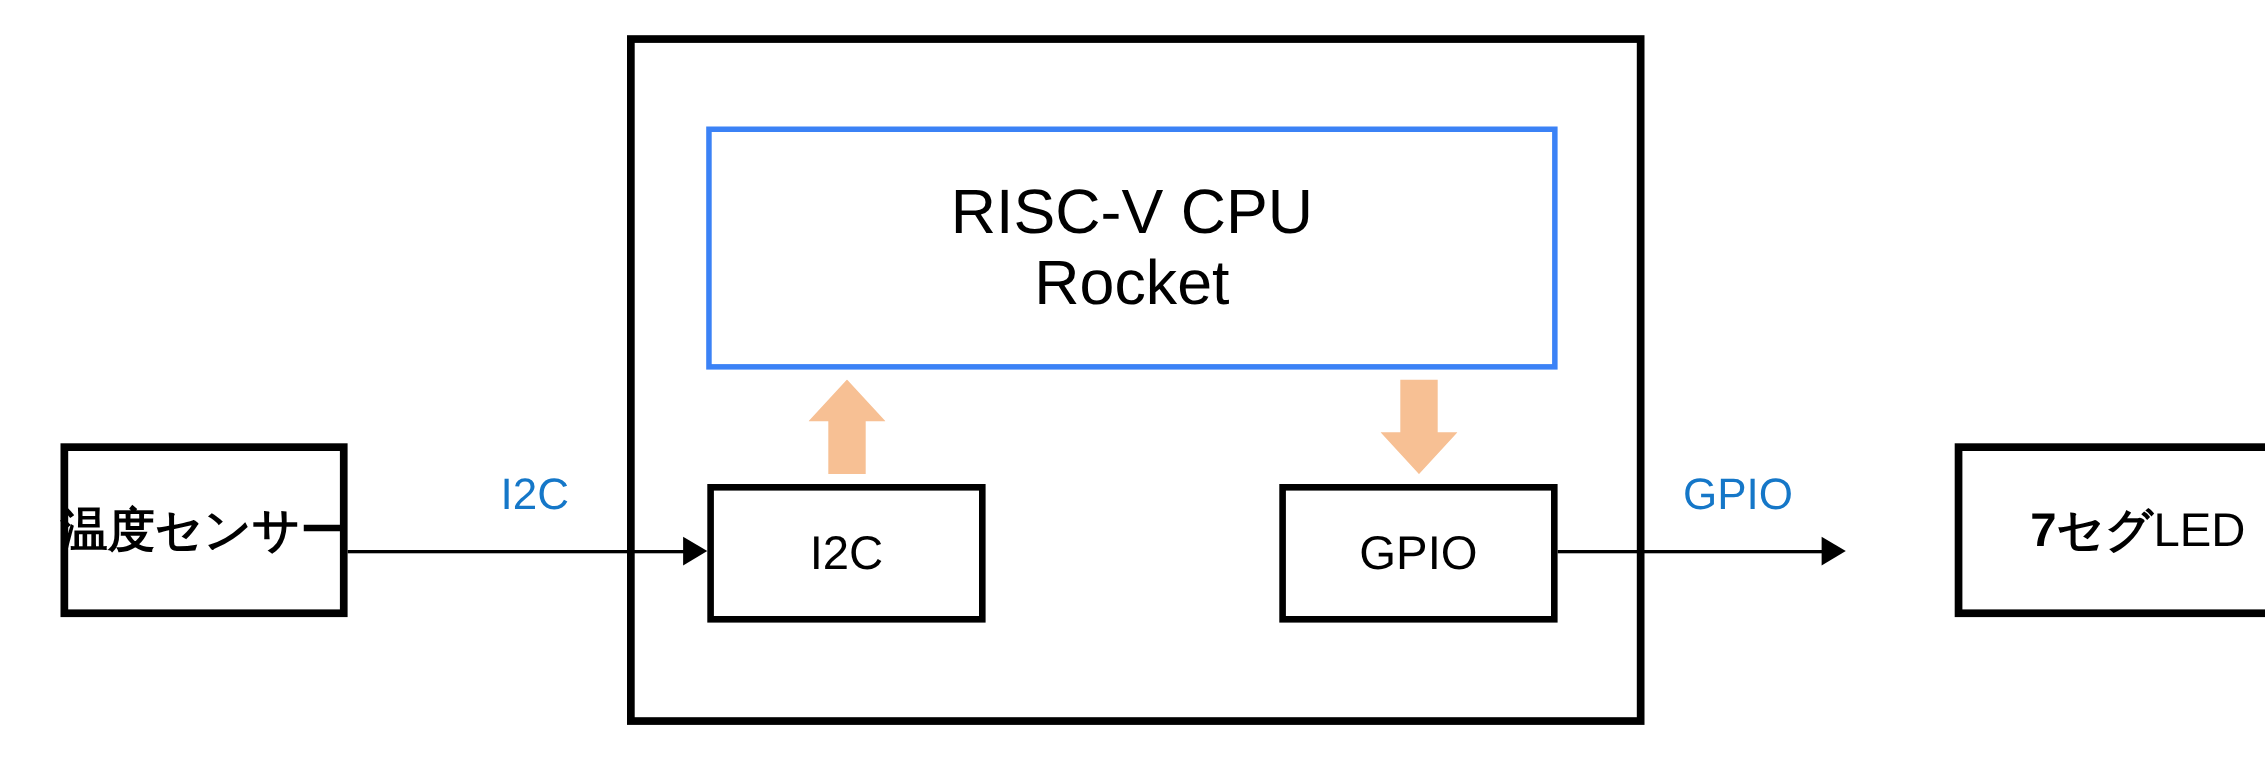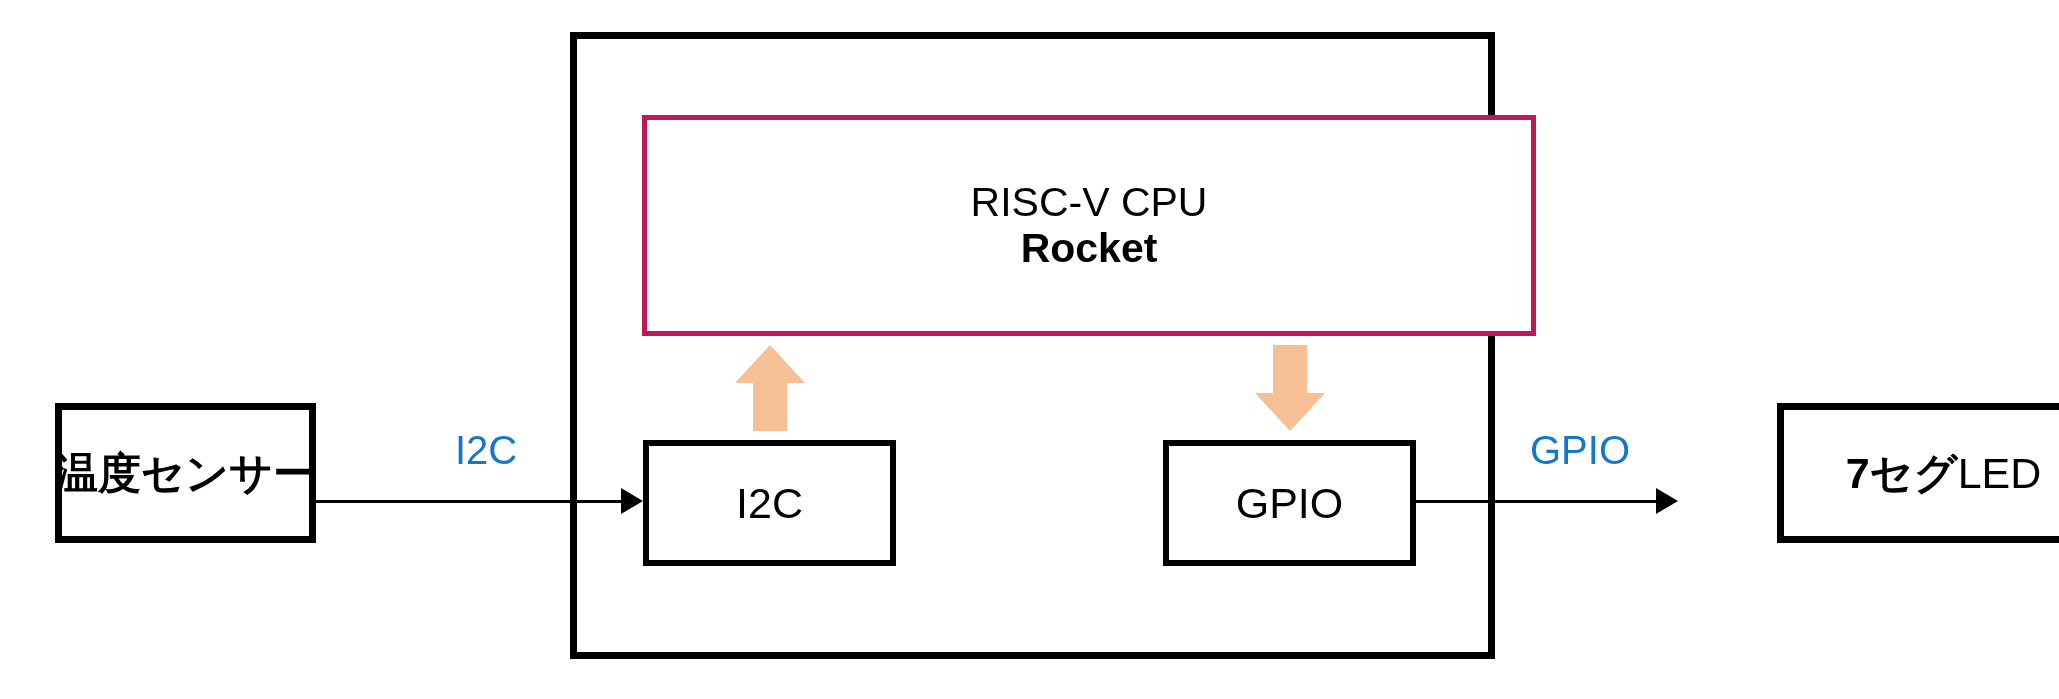--- a/index.html
+++ b/index.html
@@ -40,43 +40,43 @@
     width: 925px;
     height: 627px;
     border: 7px solid #000000;
     background: transparent;
   }
 
   
   #cpu-box {
     left: 642px;
     top: 115px;
-    width: 894px;
+    width: 774px;
     height: 221px;
-    border: 5px solid #be185d;
-    font-size: 41px;
+    border: 5px solid #3b82f6;
+    font-size: 57px;
   }
   #cpu-box .l1 { display: block; }
-  #cpu-box .l2 { display: block; font-weight: bold; }
+  #cpu-box .l2 { display: block; }
 
   
   .periph {
     top: 440px;
     width: 253px;
     height: 126px;
     border: 6px solid #000000;
     font-size: 43px;
   }
   #i2c-box  { left: 643px; }
   #gpio-box { left: 1163px; }
 
   
   .device {
     top: 403px;
-    height: 140px;
+    height: 158px;
     border: 7px solid #000000;
     font-size: 43px;
   }
   #sensor-box { left: 55px;  width: 261px; }
   #led-box    { left: 1777px; width: 333px; }
 
   .bold-line { font-weight: bold; }
   .reg-line  { font-weight: normal; }
 
   

